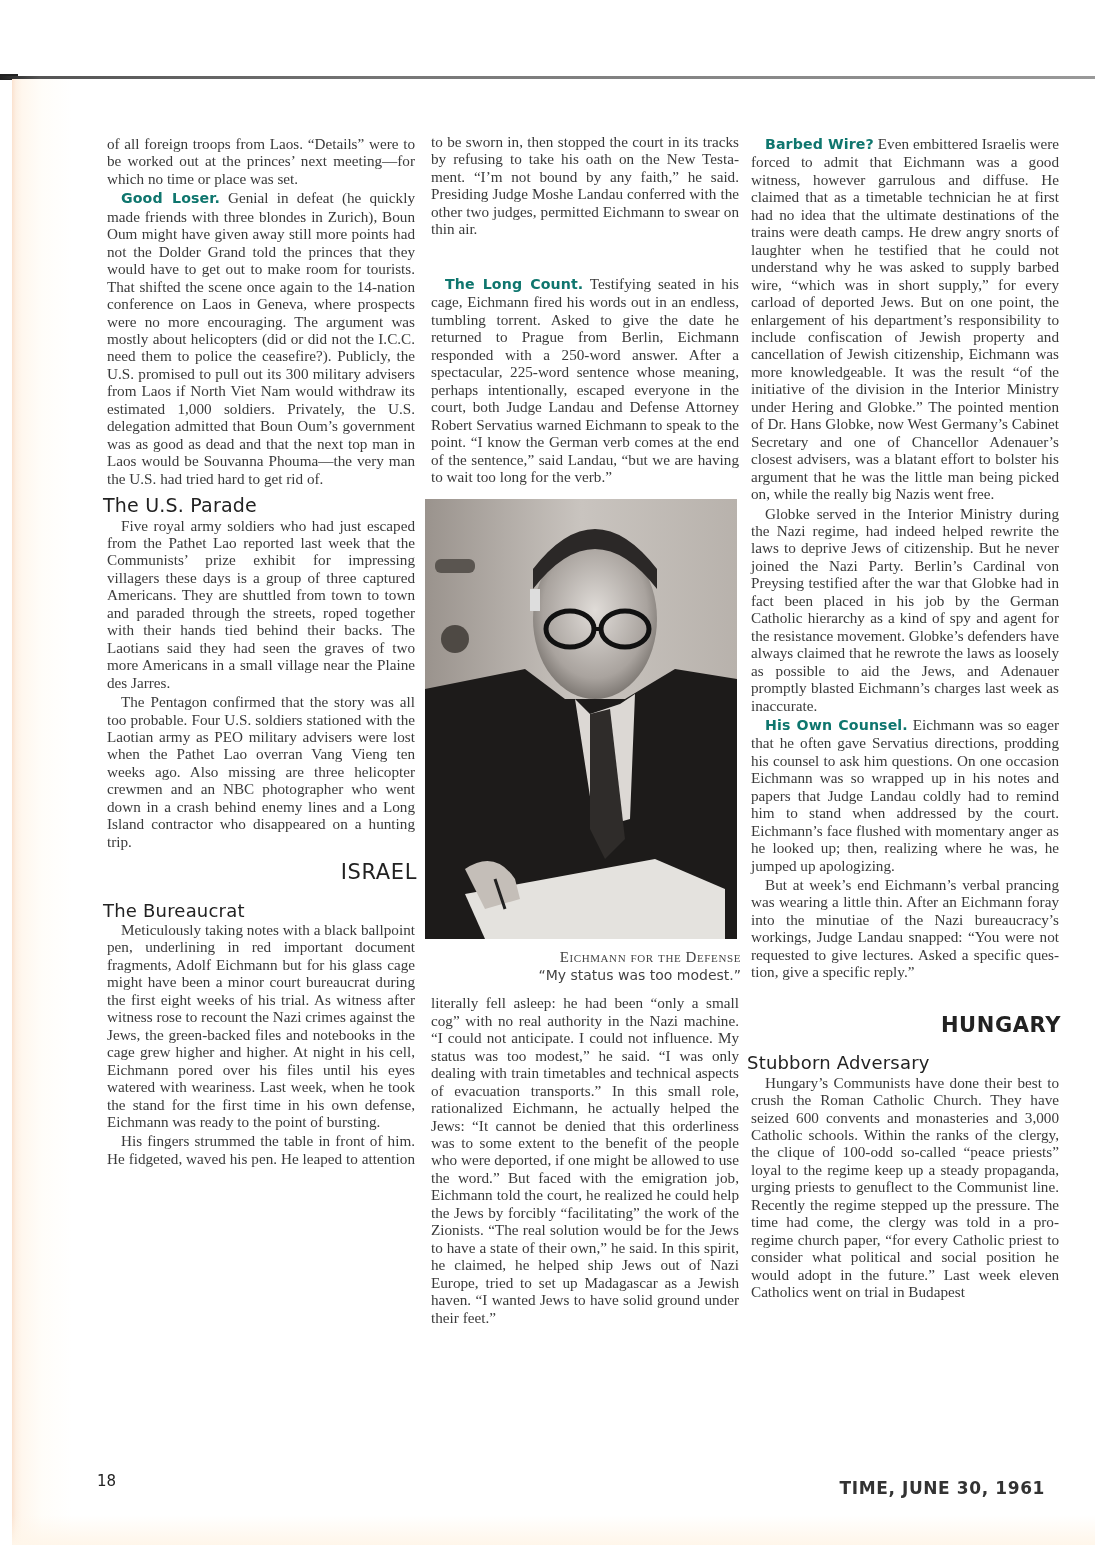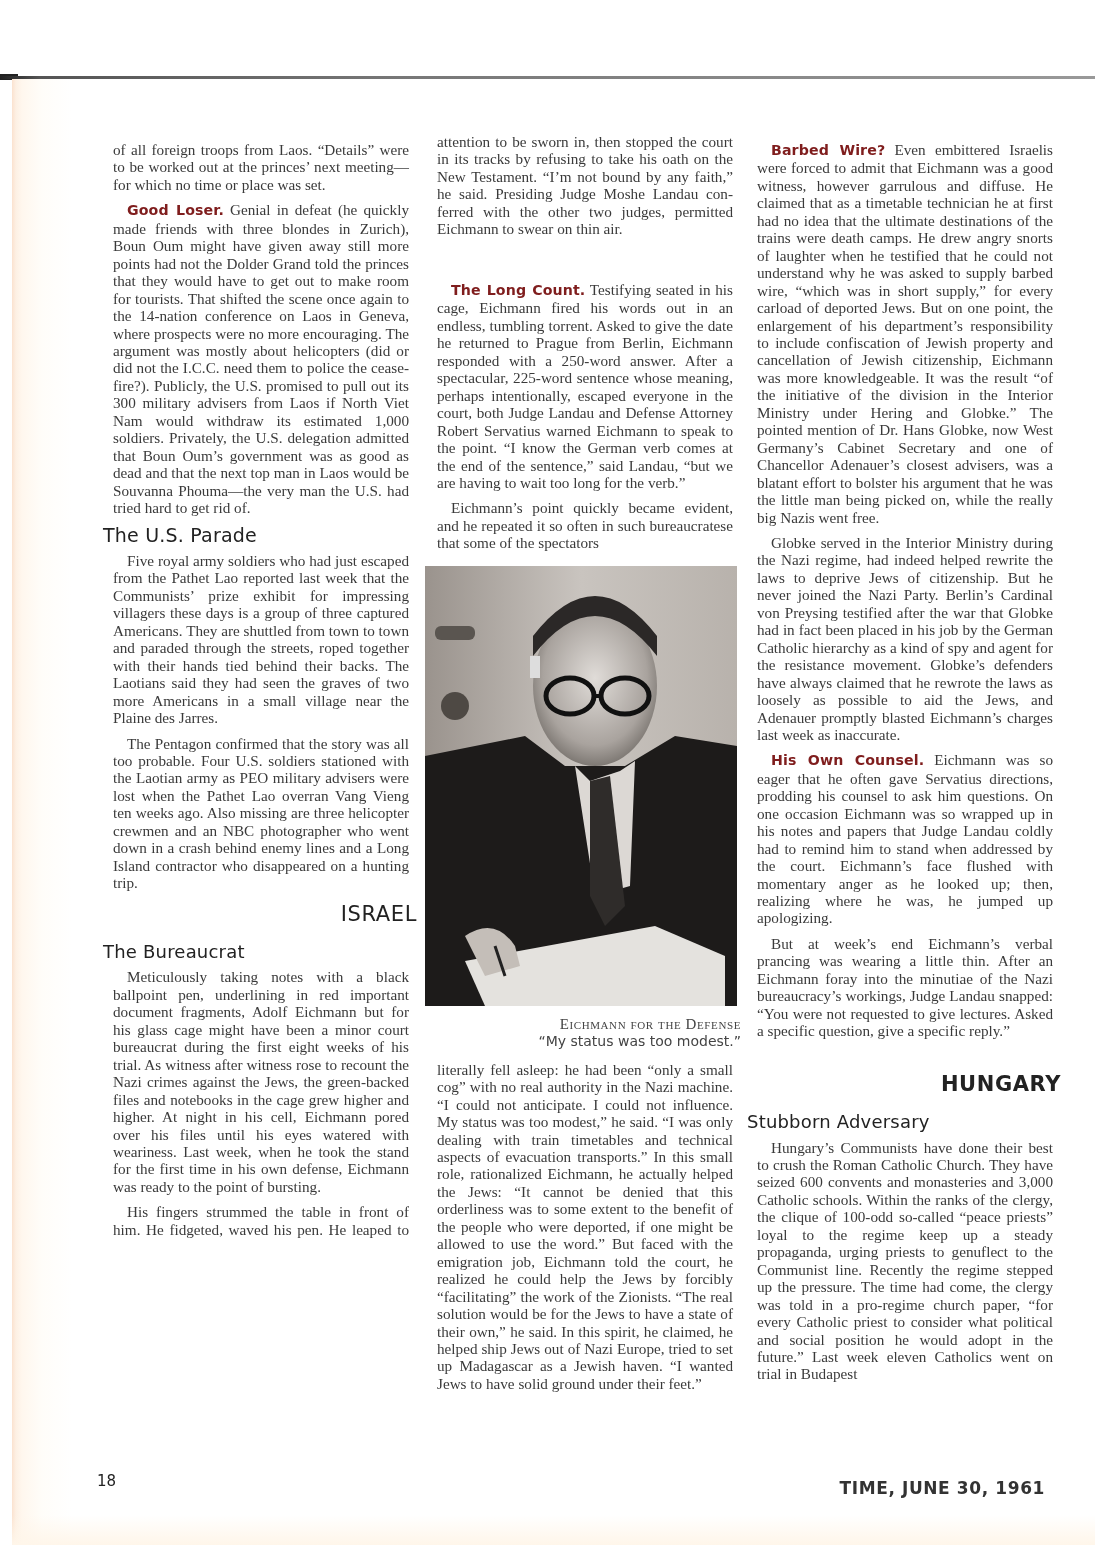--- a/index.html
+++ b/index.html
@@ -19,23 +19,23 @@
     background: linear-gradient(to right, #fbe2cf 0, #fdf0e4 4px, #fff7ee 10px, #fffdf9 30px, #ffffff 60px);
   }
   .page::after {
     content:""; position:absolute; left:0; right:0; bottom:0; height:30px;
     background: linear-gradient(to bottom, rgba(255,255,255,0), #fff6ea);
   }
   .col { position: absolute; top: 133px; width: 312px; font-size: 15.2px; line-height: 17.45px; text-align: justify; }
   .col1 { left: 105px; }
   .col2 { left: 429px; }
   .col3 { left: 749px; }
-  p { margin: 8px; text-indent: 14px; hyphens: manual; }
+  p { margin: 2px; text-indent: 14px; hyphens: manual; }
   p.noindent { text-indent: 0; }
-  .runin { font-family: "DejaVu Sans", "Liberation Sans", sans-serif; font-weight: bold; color: #7f1d1d; font-size: 14.2px; letter-spacing: 0.1px; }
+  .runin { font-family: "DejaVu Sans", "Liberation Sans", sans-serif; font-weight: bold; color: #0f766e; font-size: 14.2px; letter-spacing: 0.1px; }
   .section-head { font-family: "DejaVu Sans", "Liberation Sans", sans-serif; color: #222; text-align: right; font-size: 21px; letter-spacing: 0.6px; margin: 14px 0 4px 0; text-indent: 0; }
   .story-head { font-family: "DejaVu Sans", "Liberation Sans", sans-serif; color: #222; font-size: 18px; font-weight: normal; margin: 20px 0 2px -2px; text-indent: 0; letter-spacing: 0.2px; }
   .story-head.big { font-size: 19px; margin-top: 10px; }
   .photo {
     position: relative; width: 312px; height: 440px; margin: 14px 0 0 -4px;
     background: #6f6a66; overflow: hidden;
   }
   .caption { text-align: right; margin: 10px 0 10px 0; text-indent: 0; }
   .cap1 { font-variant: small-caps; font-size: 15px; letter-spacing: 0.6px; color: #444; }
   .cap2 { font-family: "DejaVu Sans", "Liberation Sans", sans-serif; font-size: 14px; color: #444; }
@@ -61,21 +61,20 @@
   <div class="story-head">The Bureaucrat</div>
   <p>Meticulously taking notes with a black ballpoint pen, underlining in red impor­tant document fragments, Adolf Eich­mann but for his glass cage might have been a minor court bureaucrat during the first eight weeks of his trial. As wit­ness after witness rose to recount the Nazi crimes against the Jews, the green-backed files and notebooks in the cage grew high­er and higher. At night in his cell, Eich­mann pored over his files until his eyes watered with weariness. Last week, when he took the stand for the first time in his own defense, Eichmann was ready to the point of bursting.</p>
   <p style="height:35px;overflow:hidden;">His fingers strummed the table in front of him. He fidgeted, waved his pen. He leaped to attention to be sworn in, then stopped the court in its tracks by refus­ing to take his oath on the New Testa­ment. “I’m not bound by any faith,” he said. Presiding Judge Moshe Landau con­ferred with the other two judges, permit­ted Eichmann to swear on thin air.</p>
 </div>
 
 <div class="col col2">
   <div style="height:140px;overflow:hidden;position:relative;">
     <p style="margin-top:-35px;">His fingers strummed the table in front of him. He fidgeted, waved his pen. He leaped to attention to be sworn in, then stopped the court in its tracks by refus­ing to take his oath on the New Testa­ment. “I’m not bound by any faith,” he said. Presiding Judge Moshe Landau con­ferred with the other two judges, permit­ted Eichmann to swear on thin air.</p>
   </div>
   <p><span class="runin">The Long Count.</span><span> Testifying seated in his cage, Eichmann fired his words out in an endless, tumbling torrent. Asked to give the date he returned to Prague from Berlin, Eichmann responded with a 250-word answer. After a spectacular, 225-word sentence whose meaning, perhaps in­tentionally, escaped everyone in the court, both Judge Landau and Defense Attorney Robert Servatius warned Eichmann to speak to the point. “I know the German verb comes at the end of the sentence,” said Landau, “but we are having to wait too long for the verb.”</span></p>
-  <p>Eichmann’s point quickly became evi­dent, and he repeated it so often in such bureaucratese that some of the spectators</p>
 
   <div class="photo">
     <svg width="312" height="440" viewBox="0 0 312 440">
       <defs>
         <linearGradient id="bg" x1="0" y1="0" x2="1" y2="0">
           <stop offset="0" stop-color="#9a938d"></stop>
           <stop offset="0.5" stop-color="#c9c4bf"></stop>
           <stop offset="1" stop-color="#b8b2ac"></stop>
         </linearGradient>
         <radialGradient id="face" cx="0.5" cy="0.45" r="0.6">

